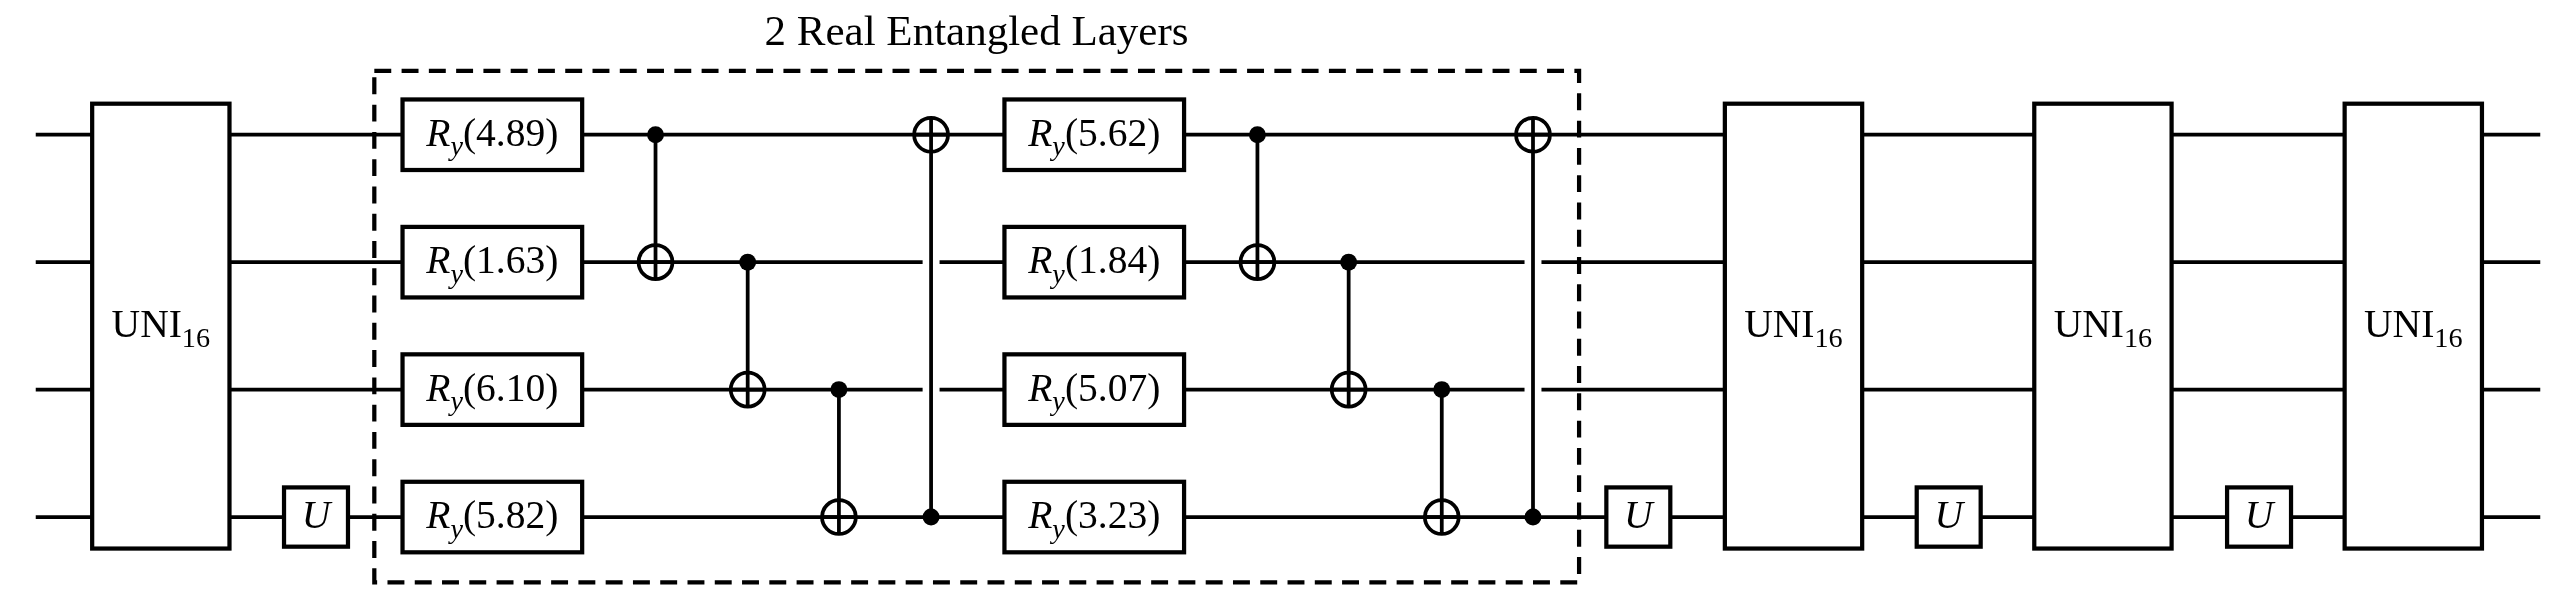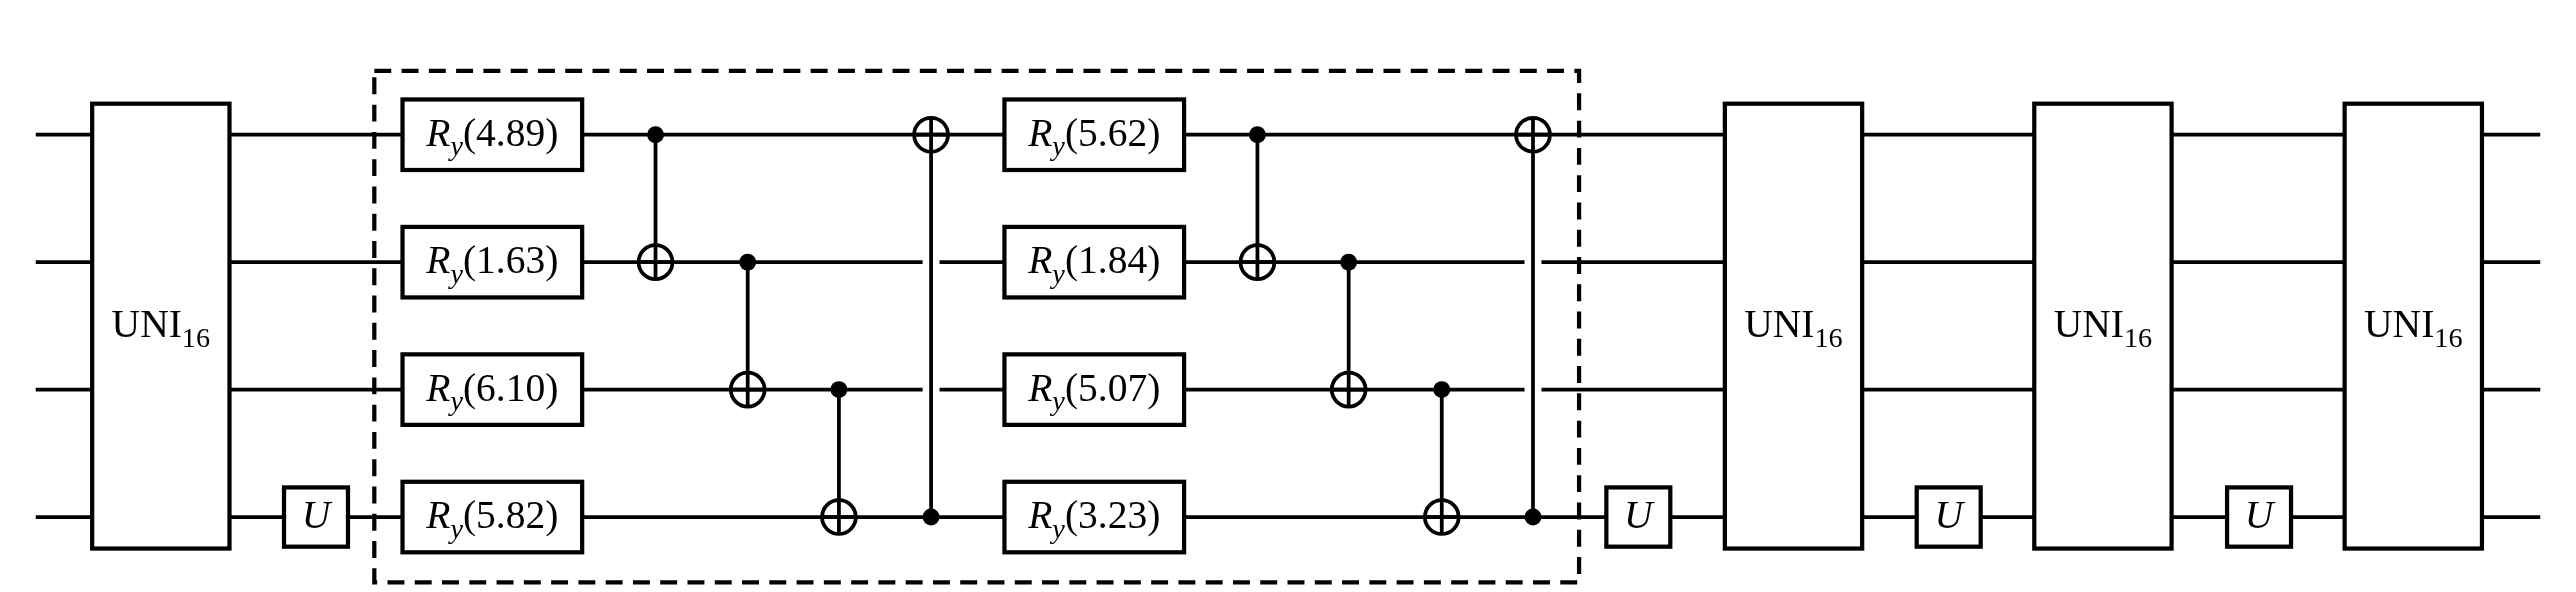--- a/index.html
+++ b/index.html
@@ -104,14 +104,15 @@
       <text x="523.5" y="561.5" text-anchor="middle" font-size="42"><tspan font-style="italic">R</tspan><tspan dy="10" font-size="30" font-style="italic">y</tspan><tspan dy="-10">(5.82)</tspan></text>
       <rect x="1068" y="105.5" width="191" height="75" fill="#ffffff" stroke="#000000" stroke-width="4.5"></rect>
       <text x="1163.5" y="155" text-anchor="middle" font-size="42"><tspan font-style="italic">R</tspan><tspan dy="10" font-size="30" font-style="italic">y</tspan><tspan dy="-10">(5.62)</tspan></text>
       <rect x="1068" y="241" width="191" height="75" fill="#ffffff" stroke="#000000" stroke-width="4.5"></rect>
       <text x="1163.5" y="290.5" text-anchor="middle" font-size="42"><tspan font-style="italic">R</tspan><tspan dy="10" font-size="30" font-style="italic">y</tspan><tspan dy="-10">(1.84)</tspan></text>
       <rect x="1068" y="376.5" width="191" height="75" fill="#ffffff" stroke="#000000" stroke-width="4.5"></rect>
       <text x="1163.5" y="426" text-anchor="middle" font-size="42"><tspan font-style="italic">R</tspan><tspan dy="10" font-size="30" font-style="italic">y</tspan><tspan dy="-10">(5.07)</tspan></text>
       <rect x="1068" y="512" width="191" height="75" fill="#ffffff" stroke="#000000" stroke-width="4.5"></rect>
       <text x="1163.5" y="561.5" text-anchor="middle" font-size="42"><tspan font-style="italic">R</tspan><tspan dy="10" font-size="30" font-style="italic">y</tspan><tspan dy="-10">(3.23)</tspan></text>
     </svg>
+  <div class="diagram-title" style="left: 374px; width: 1205px;">2 Real Entangled Layers</div>
 </div>
 
 
 </body></html>

